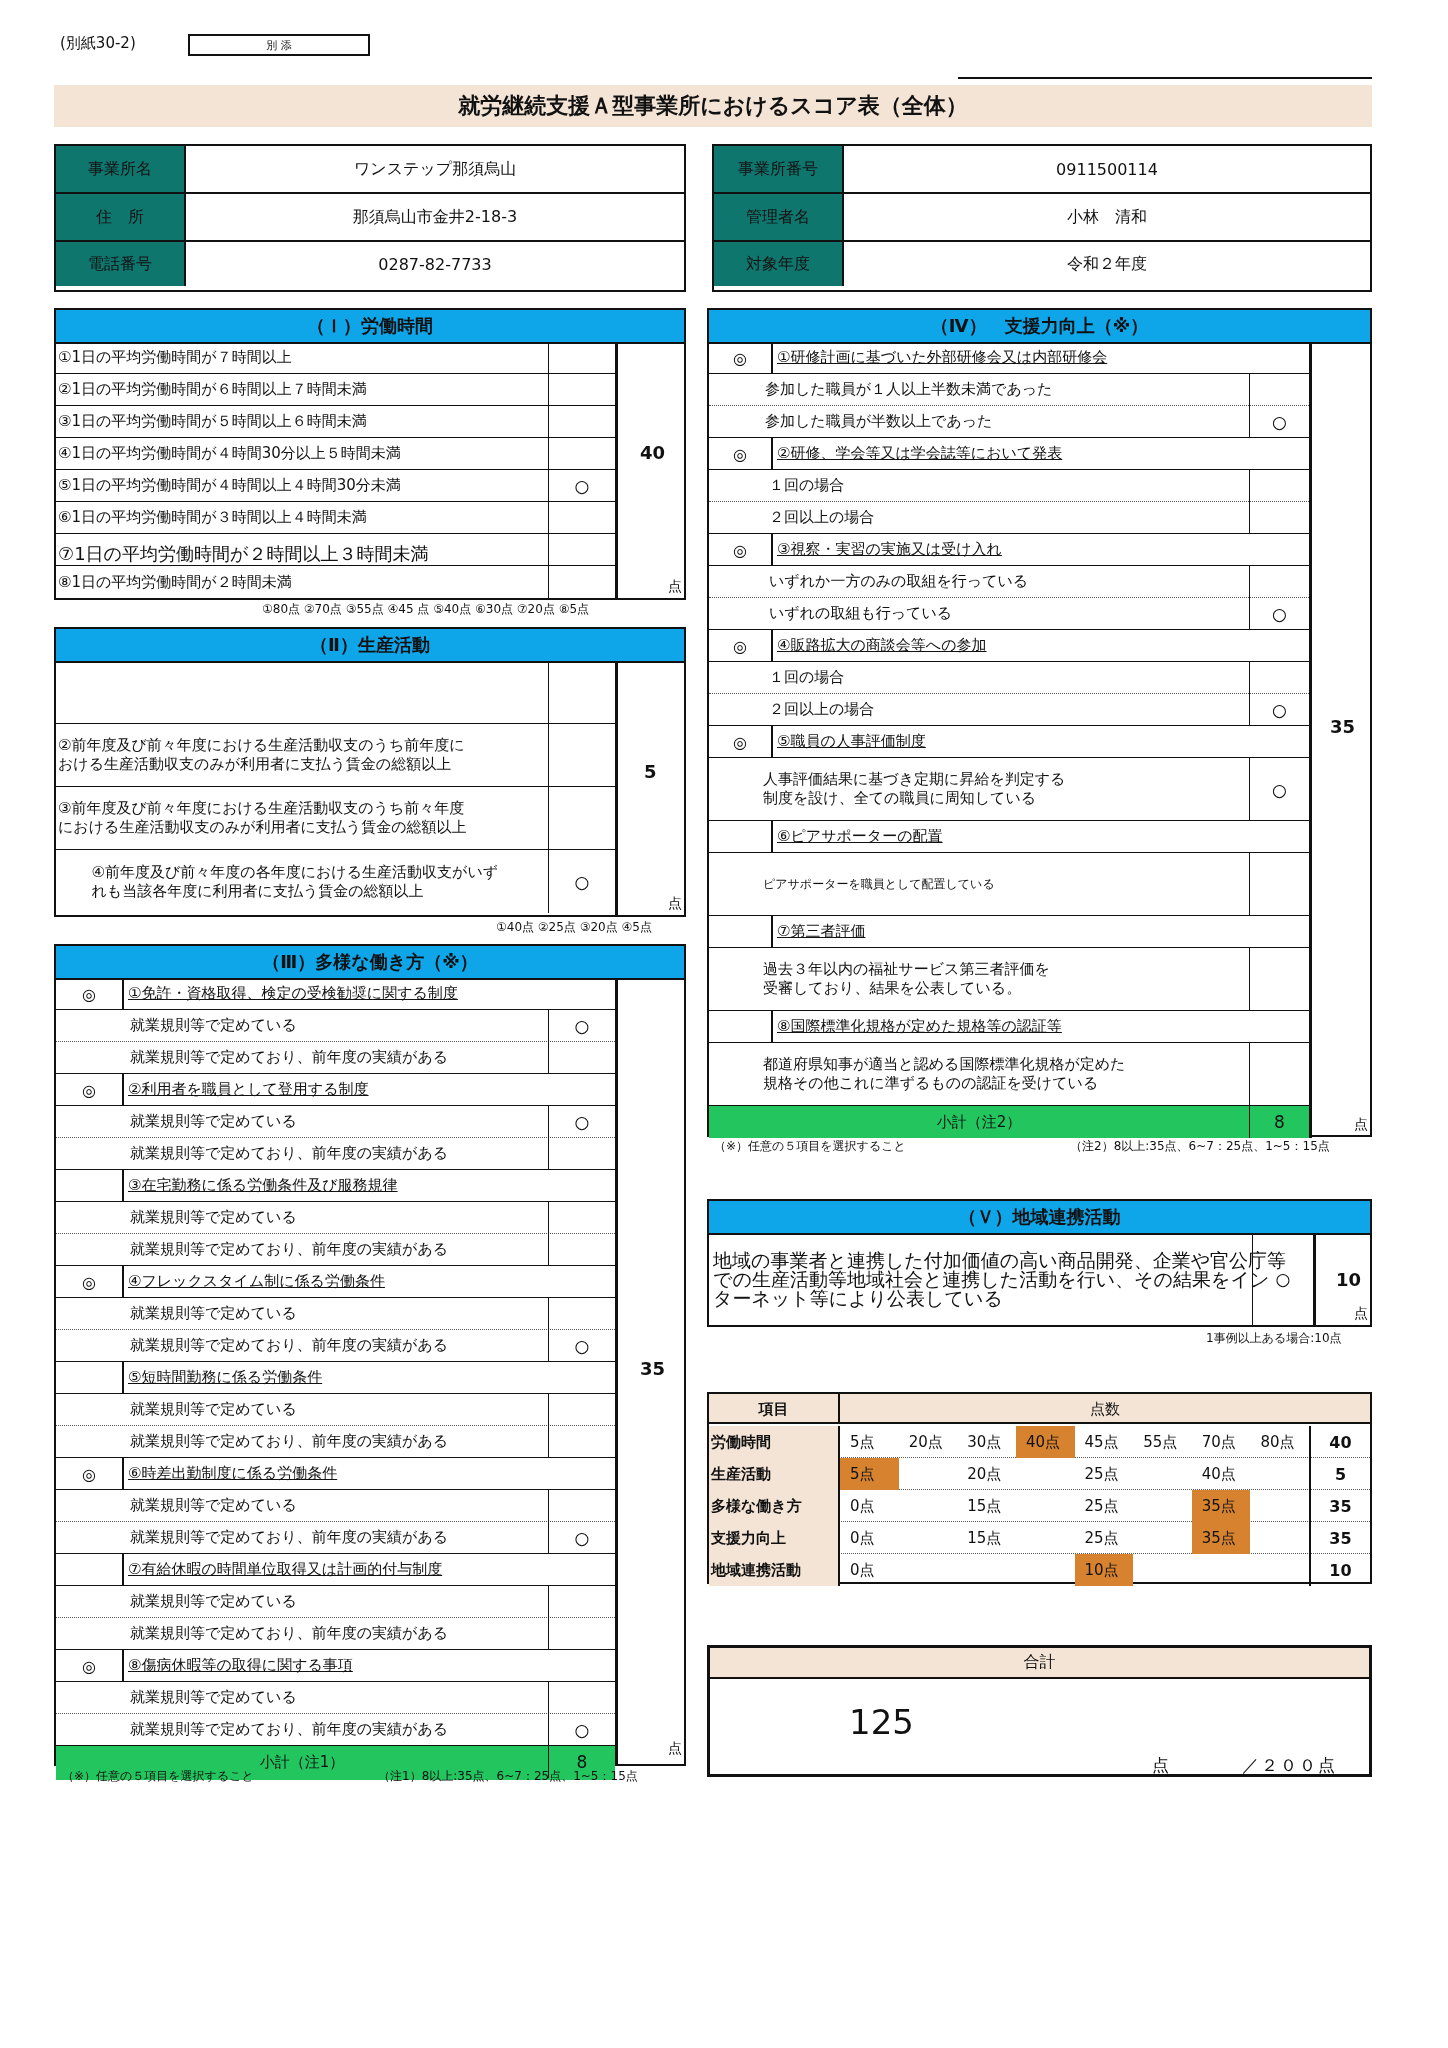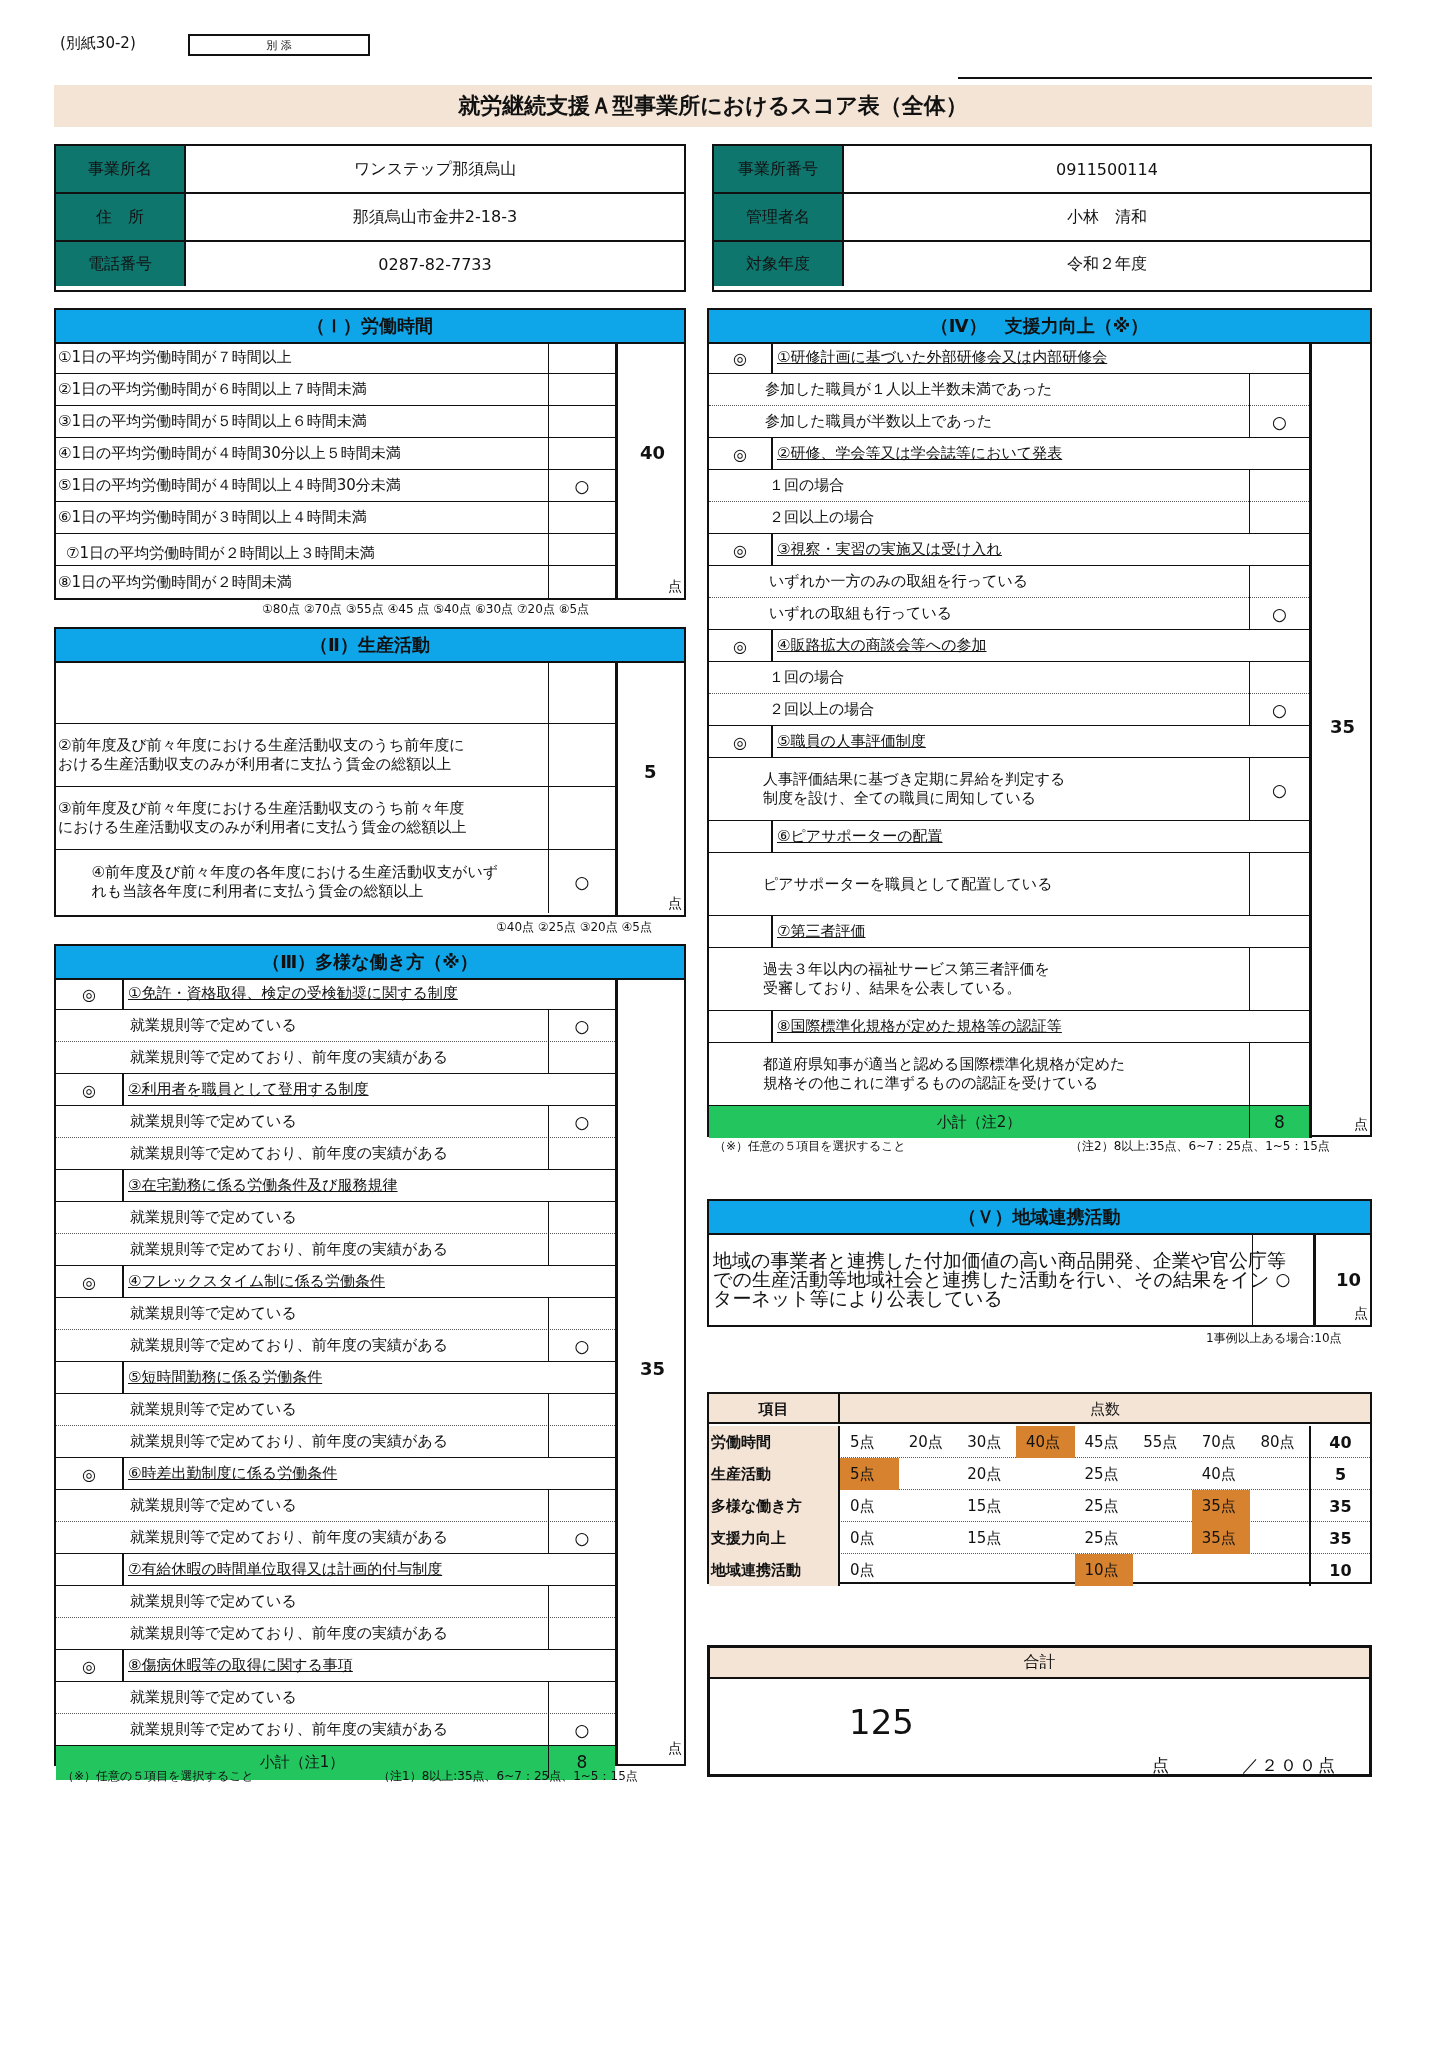--- a/index.html
+++ b/index.html
@@ -72,21 +72,21 @@
     </div>
     <div class="row solid" style="top: 160px; width: 559px; height: 32px;">
       <span style="padding-left: 2px; font-size: 15px; width: 492px;">⑤1日の平均労働時間が４時間以上４時間30分未満</span>
       <span class="markcol" style="position: absolute; left: 492px; top: 0px; width: 67px; height: 32px;">○</span>
     </div>
     <div class="row solid" style="top: 192px; width: 559px; height: 32px;">
       <span style="padding-left: 2px; font-size: 15px; width: 492px;">⑥1日の平均労働時間が３時間以上４時間未満</span>
       <span class="markcol" style="position: absolute; left: 492px; top: 0px; width: 67px; height: 32px;"></span>
     </div>
     <div class="row solid" style="top: 224px; width: 559px; height: 32px;">
-      <span style="padding-left: 10px; font-size: 15px; width: 492px; margin-top: 8px;">⑦1日の平均労働時間が２時間以上３時間未満</span>
+      <span style="padding-left: 2px; font-size: 18px; width: 492px; margin-top: 8px;">⑦1日の平均労働時間が２時間以上３時間未満</span>
       <span class="markcol" style="position: absolute; left: 492px; top: 0px; width: 67px; height: 32px;"></span>
     </div>
     <div class="row" style="top: 256px; width: 559px; height: 32px;">
       <span style="padding-left: 2px; font-size: 15px; width: 492px;">⑧1日の平均労働時間が２時間未満</span>
       <span class="markcol" style="position: absolute; left: 492px; top: 0px; width: 67px; height: 32px;"></span>
     </div>
     <div class="totalcol" style="left: 559px; top: 32px; width: 69px; height: 256px;">
       <div class="abs bold" style="left: 22px; top: 100px; font-size: 18px;">40</div>
       <div class="abs" style="right: 2px; bottom: 2px; font-size: 14px;">点</div>
     </div>
@@ -287,21 +287,21 @@
     <div class="row solid" style="top: 448px; width: 600px; height: 63px;">
       <span class="txt" style="position: absolute; left: 54px; font-size: 15px;">人事評価結果に基づき定期に昇給を判定する
 制度を設け、全ての職員に周知している</span>
       <span class="markcol" style="left: 540px; top: 0px; width: 60px; height: 63px;">○</span>
     </div>
     <div class="row solid" style="top: 511px; width: 600px; height: 32px;">
       <span class="cell center" style="left: 0px; top: 0px; width: 64px; height: 32px; border-right: 2px solid rgb(17, 17, 17); font-size: 16px;"></span>
       <span class="u" style="position: absolute; left: 68px; font-size: 15px;">⑥ピアサポーターの配置</span>
     </div>
     <div class="row solid" style="top: 543px; width: 600px; height: 63px;">
-      <span class="txt" style="position: absolute; left: 54px; font-size: 15px;">ピアサポーターを職員として配置している</span>
+      <span class="txt" style="position: absolute; left: 54px; font-size: 12px;">ピアサポーターを職員として配置している</span>
       <span class="markcol" style="left: 540px; top: 0px; width: 60px; height: 63px;"></span>
     </div>
     <div class="row solid" style="top: 606px; width: 600px; height: 32px;">
       <span class="cell center" style="left: 0px; top: 0px; width: 64px; height: 32px; border-right: 2px solid rgb(17, 17, 17); font-size: 16px;"></span>
       <span class="u" style="position: absolute; left: 68px; font-size: 15px;">⑦第三者評価</span>
     </div>
     <div class="row solid" style="top: 638px; width: 600px; height: 63px;">
       <span class="txt" style="position: absolute; left: 54px; font-size: 15px;">過去３年以内の福祉サービス第三者評価を
 受審しており、結果を公表している。</span>
       <span class="markcol" style="left: 540px; top: 0px; width: 60px; height: 63px;"></span>

